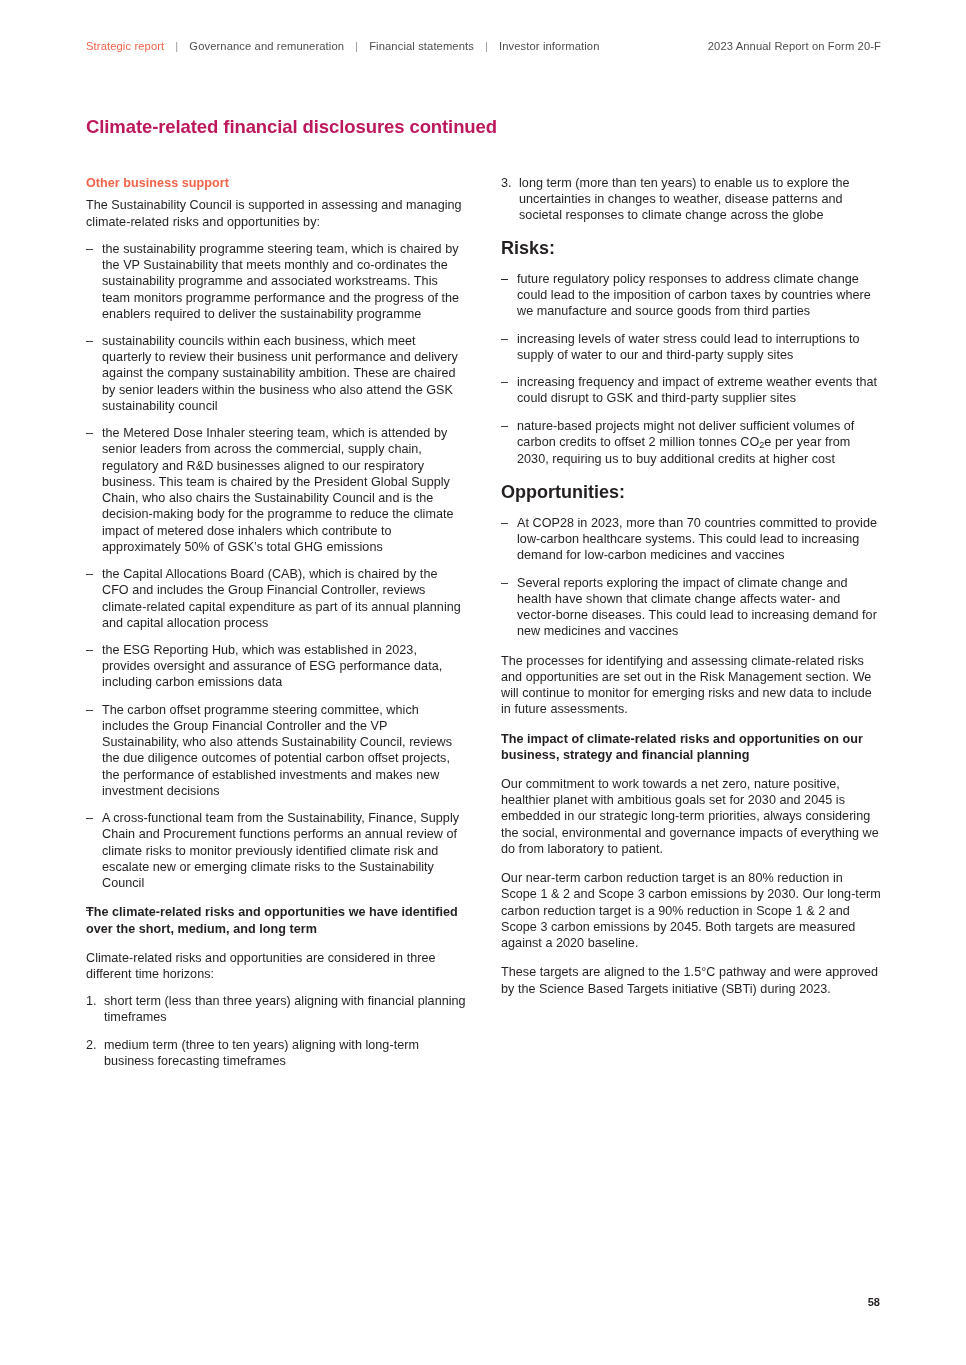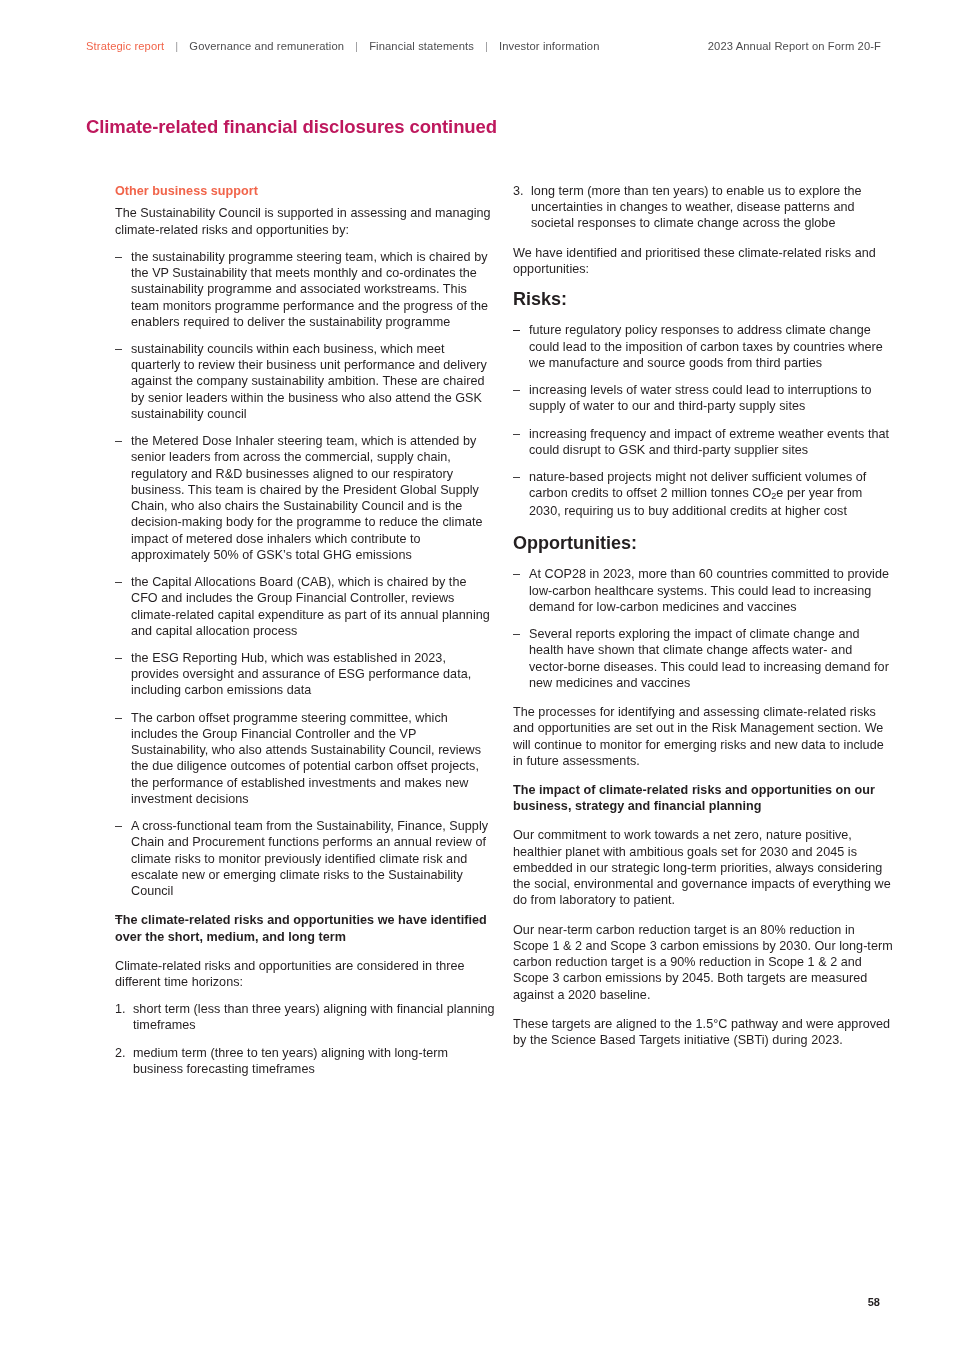--- a/index.html
+++ b/index.html
@@ -64,25 +64,24 @@
     font-size: 18.5px;
     font-weight: bold;
     letter-spacing: -0.005em;
     color: #be185d;
   }
 
   
   .columns {
     position: absolute;
     left: 86px;
-    top: 183px;
+    top: 175px;
     width: 795px;
     display: flex;
-    gap: 18px;
-    margin-left: 29px;
+    gap: 35px;
   }
   .col {
     width: 380px;
     flex: 0 0 380px;
   }
 
   
   .sec-head {
     color: #f1644a;
     font-size: 12.6px;
@@ -217,36 +216,35 @@
       </ol>
 
     </div>
 
     <div class="col">
 
       <ol class="numlist">
         <li><span class="marker">3.</span><span>long term (more than ten years) to enable us to explore the uncertainties in changes to weather, disease patterns and societal responses to climate change across the globe</span></li>
       </ol>
 
-      <p class="body tight">We have identified and prioritised these climate-related risks and opportunities:</p>
 
       <p class="label-bold">Risks:</p>
 
       <ul class="dashlist">
         <li><span class="marker">–</span></li>
         <li><span class="marker">–</span><span>future regulatory policy responses to address climate change could lead to the imposition of carbon taxes by countries where we manufacture and source goods from third parties</span></li>
         <li><span class="marker">–</span><span>increasing levels of water stress could lead to interruptions to supply of water to our and third-party supply sites</span></li>
         <li><span class="marker">–</span><span>increasing frequency and impact of extreme weather events that could disrupt to GSK and third-party supplier sites</span></li>
         <li><span class="marker">–</span><span>nature-based projects might not deliver sufficient volumes of carbon credits to offset 2 million tonnes CO</span><sub>2</sub><span>e per year from 2030, requiring us to buy additional credits at higher cost</span></li>
       </ul>
 
       <p class="label-bold">Opportunities:</p>
 
       <ul class="dashlist">
-        <li><span class="marker">–</span><span>At COP28 in 2023, more than 60 countries committed to provide low-carbon healthcare systems. This could lead to increasing demand for low-carbon medicines and vaccines</span></li>
+        <li><span class="marker">–</span><span>At COP28 in 2023, more than 70 countries committed to provide low-carbon healthcare systems. This could lead to increasing demand for low-carbon medicines and vaccines</span></li>
         <li><span class="marker">–</span><span>Several reports exploring the impact of climate change and health have shown that climate change affects water- and vector-borne diseases. This could lead to increasing demand for new medicines and vaccines</span></li>
       </ul>
 
       <p class="body">The processes for identifying and assessing climate-related risks and opportunities are set out in the Risk Management section. We will continue to monitor for emerging risks and new data to include in future assessments.</p>
 
       <p class="bold">The impact of climate-related risks and opportunities on our business, strategy and financial planning</p>
 
       <p class="body">Our commitment to work towards a net zero, nature positive, healthier planet with ambitious goals set for 2030 and 2045 is embedded in our strategic long-term priorities, always considering the social, environmental and governance impacts of everything we do from laboratory to patient.</p>
       <p class="body">Our near-term carbon reduction target is an 80% reduction in Scope 1 &amp; 2 and Scope 3 carbon emissions by 2030. Our long-term carbon reduction target is a 90% reduction in Scope 1 &amp; 2 and Scope 3 carbon emissions by 2045. Both targets are measured against a 2020 baseline.</p>
       <p class="body">These targets are aligned to the 1.5°C pathway and were approved by the Science Based Targets initiative (SBTi) during 2023.</p>

